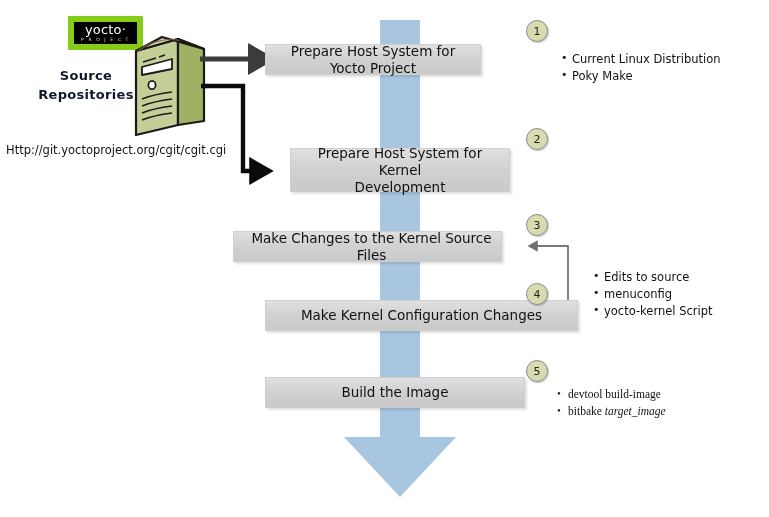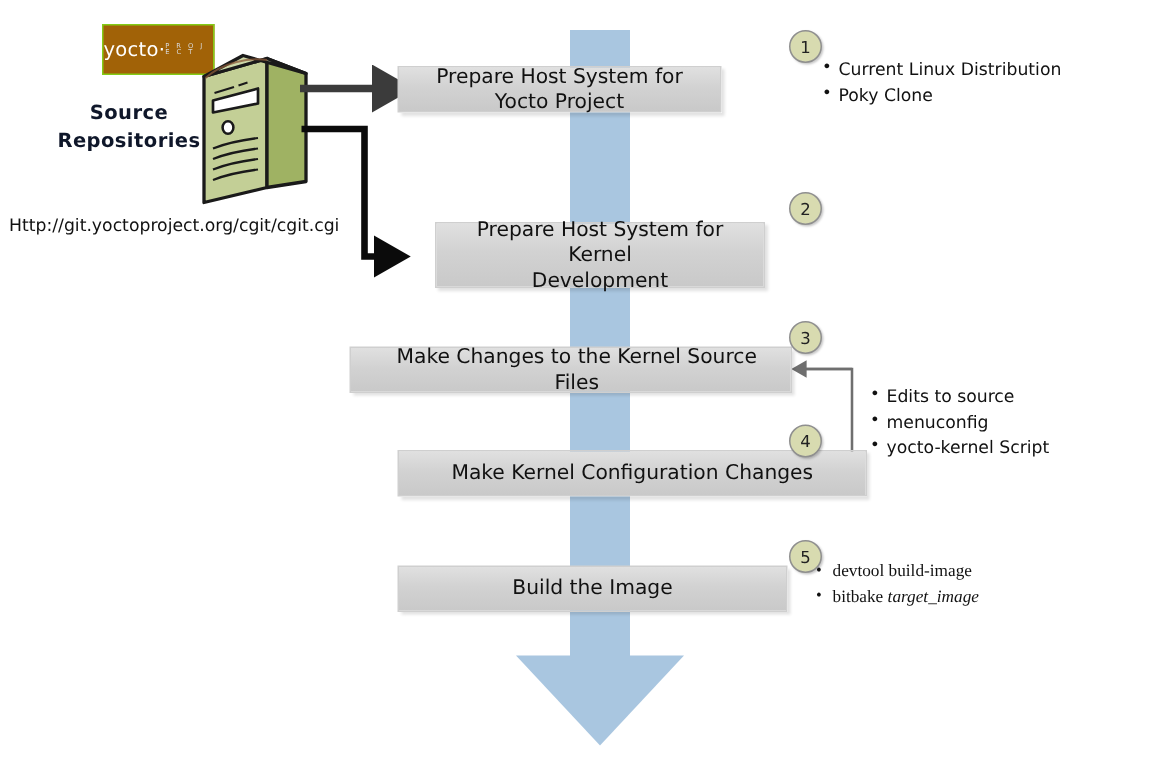--- a/index.html
+++ b/index.html
@@ -25,25 +25,25 @@
   #flow-arrow {
     left: 0; top: 0;
     width: 769px; height: 517px;
     pointer-events: none;
   }
 
   
   #yocto-logo {
     left: 68px; top: 16px;
     width: 75px; height: 34px;
-    background: #a16207;
-    border: 1px solid #84cc16;
+    background: #000000;
+    border: 6px solid #84cc16;
     box-sizing: border-box;
     display: flex;
-    flex-direction: row;
+    flex-direction: column;
     align-items: center;
     justify-content: center;
     line-height: 1;
   }
   #yocto-logo .lg-main {
     color: #ffffff;
     font-size: 13px;
     font-weight: 500;
     letter-spacing: 0.2px;
   }
@@ -85,21 +85,21 @@
     align-items: center;
     justify-content: center;
     text-align: center;
     font-size: 13.5px;
     color: #111;
     line-height: 17px;
     padding: 0 8px;
   }
   #box-1 { left: 265px; top: 44px;  width: 216px; height: 31px; }
   #box-2 { left: 290px; top: 148px; width: 220px; height: 44px; }
-  #box-3 { left: 233px; top: 231px; width: 295px; height: 31px; padding-left: 16px; }
+  #box-3 { left: 233px; top: 231px; width: 269px; height: 31px; padding-left: 16px; }
   #box-4 { left: 265px; top: 300px; width: 313px; height: 31px; }
   #box-5 { left: 265px; top: 377px; width: 260px; height: 31px; }
 
   
   .step-circle {
     width: 22px; height: 22px;
     border-radius: 50%;
     background: #d8dbb0;
     border: 1.4px solid #8f8f8f;
     box-sizing: border-box;
@@ -115,21 +115,21 @@
   #step-circle-3 { left: 526px; top: 214px; }
   #step-circle-4 { left: 526px; top: 283px; }
   #step-circle-5 { left: 526px; top: 360px; }
 
   
   .bullets {
     font-size: 11.5px;
     line-height: 16px;
     color: #111;
   }
-  .bullets ul { margin: 0; padding: 0; list-style: none; }
+  .bullets ul { margin: 13px; padding: 0; list-style: none; }
   .bullets li {
     position: relative;
     padding-left: 11px;
     margin: 0 0 1px 0;
   }
   .bullets li::before {
     content: "\2022";
     position: absolute;
     left: 0; top: -1px;
     font-size: 11px;
@@ -253,21 +253,21 @@
   <div id="step-circle-4" class="abs step-circle">
     <span>4</span>
   </div>
   <div id="step-circle-5" class="abs step-circle">
     <span>5</span>
   </div>
 
   <div id="bullets-1" class="abs bullets">
     <ul>
       <li>Current Linux Distribution</li>
-      <li>Poky Clone</li>
+      <li>Poky Make</li>
     </ul>
   </div>
 
 
   <div id="bullets-34" class="abs bullets">
     <ul>
       <li>Edits to source</li>
       <li>menuconfig</li>
       <li>yocto-kernel Script</li>
     </ul>

